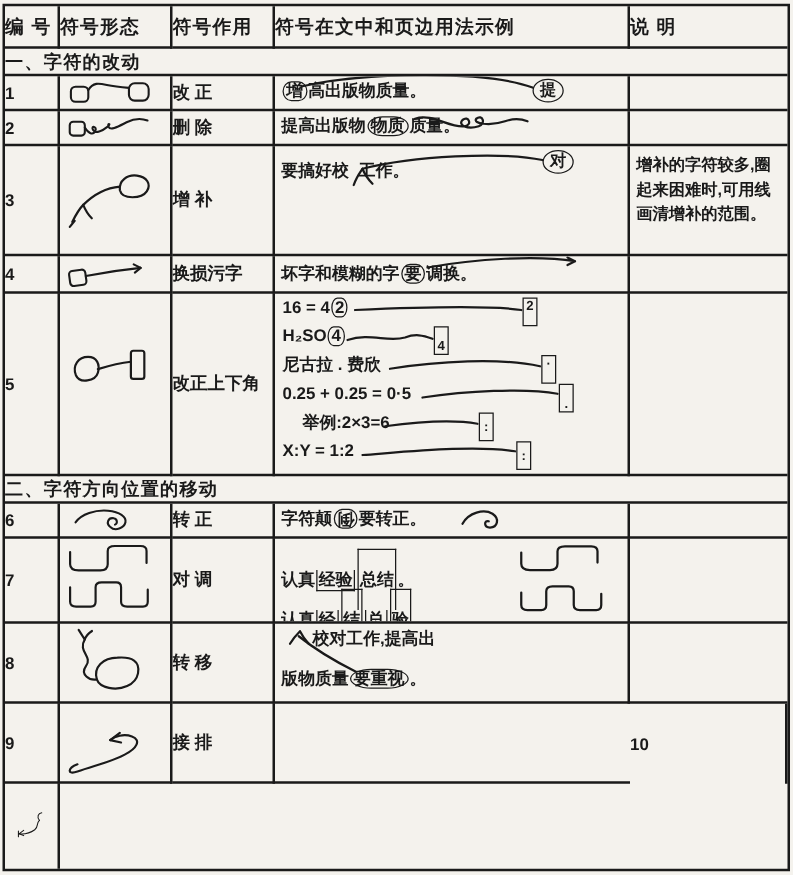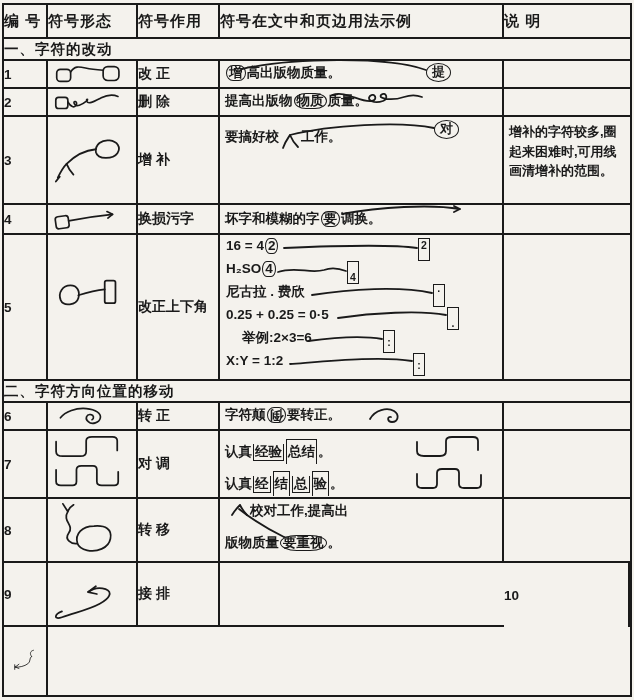--- a/index.html
+++ b/index.html
@@ -21,21 +21,21 @@
   .ex{font-weight:bold;font-size:13.5px;}
   .exline{position:absolute;white-space:nowrap;line-height:1.2;}
   .circ{display:inline-block;border:1.6px solid var(--ink);border-radius:55%/75%;padding:0 2px;margin:0 1px;line-height:1.05;}
   .flip{display:inline-block;transform:rotate(180deg);}
   .mcirc{position:absolute;border:1.6px solid var(--ink);border-radius:50%;padding:1px 5px;font-size:13px;font-weight:bold;line-height:1.15;white-space:nowrap;}
   .posrect{position:absolute;width:12px;height:23px;border:1.6px solid var(--ink);font-size:10.5px;font-weight:bold;display:flex;justify-content:center;}
   .posrect.top{align-items:flex-start;}
   .posrect.bot{align-items:flex-end;}
   .posrect.mid{align-items:center;}
   .blo{display:inline-block;border:1.5px solid var(--ink);border-top:none;padding:0 1px;margin:0 1px;}
-  .bhi{display:inline-block;border:1.5px solid var(--ink);border-bottom:none;padding:4px 1px;margin:0 1px;}
+  .bhi{display:inline-block;border:1.5px solid var(--ink);border-bottom:none;padding:16px 1px;margin:0 1px;}
   .note{font-weight:bold;font-size:13px;line-height:1.5;padding:5px 5px;}
   svg{display:block;}
   .ov{position:absolute;left:0;top:0;pointer-events:none;}
   path,rect.sh{stroke:var(--ink);fill:none;stroke-width:1.8;stroke-linecap:round;stroke-linejoin:round;}
 </style>
 </head>
 <body>
 
 <div class="stage">
 <div class="tbl">
@@ -109,21 +109,21 @@
     <svg width="88" height="86" viewBox="0 0 90 88">
       <path d="M10,62 C13,56 16,51 19,48 M19,48 C21,53 23,56 26,59 M12,61 l-4,5"></path>
       <path d="M19,48 C28,39 38,34 49,33"></path>
       <path d="M49,36 C48,28 55,23 63,24 C71,25 75,31 71,37 C67,43 51,44 49,36 Z"></path>
     </svg>
   </div>
   <div class="c cen act">
         <span>增 补</span>
       </div>
   <div class="c ex">
-    <div class="exline" style="left:5px;top:12px"><span>要搞好校</span><span style="margin-left:22px">工作。</span></div>
+    <div class="exline" style="left:5px;top:12px"><span>要搞好校</span><span style="margin-left:8px">工作。</span></div>
     <span class="mcirc" style="left:214px;top:3px">对</span>
     <svg class="ov" width="282" height="86" viewBox="0 0 282 86">
       <path d="M63,31 C65,25 68,21 70,18 M70,18 C72,23 75,27 78,30"></path>
       <path d="M70,18 C110,8 180,4 214,11"></path>
     </svg>
   </div>
   <div class="c nr note"><span>增补的字符较多,圈起来困难时,可用线画清增补的范围。</span></div>
 
   <div class="c cen num">
         <span>4</span>

